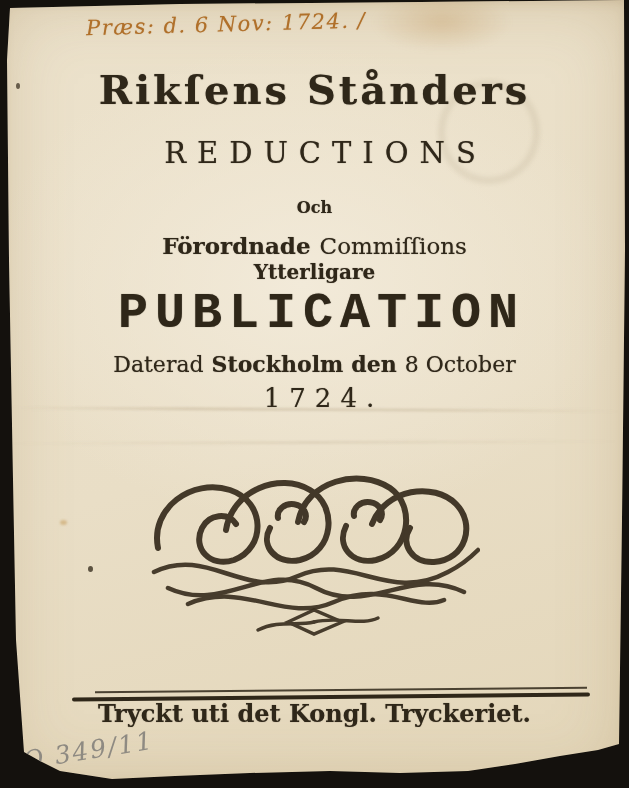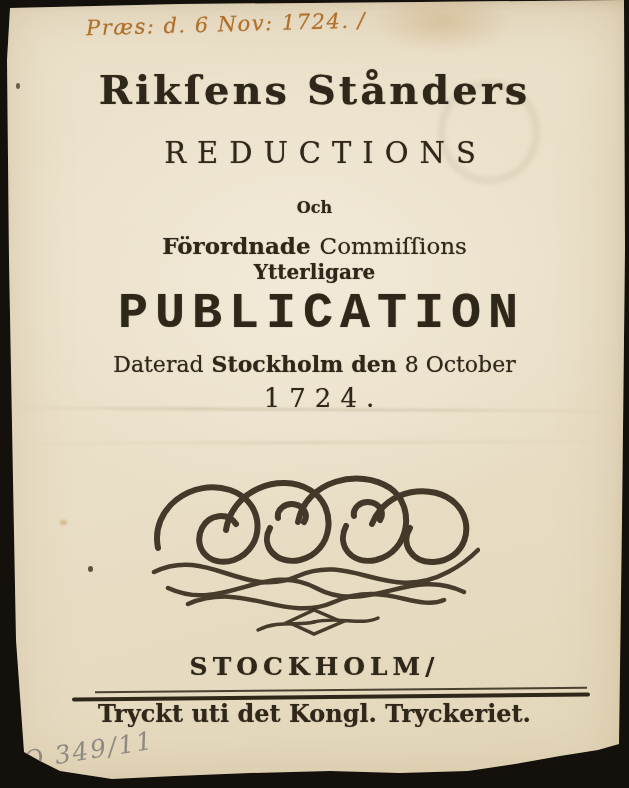--- a/index.html
+++ b/index.html
@@ -126,20 +126,19 @@
       <path d="M20,128 C76,154 116,100 168,128 C220,156 262,106 316,132"></path>
       <path d="M40,144 C96,120 136,164 186,142 C236,120 268,152 296,140"></path>
     </g>
     <g stroke-width="3.5" opacity="0.9">
       <path d="M140,162 L166,150 L194,162 L166,174 Z"></path>
       <path d="M110,170 C130,160 150,166 166,162"></path>
       <path d="M166,162 C190,156 214,166 230,158"></path>
     </g>
   </svg>
 
-  <div class="line ink fx l-city">STOCKHOLM/</div>
   <div class="rule rule-thin"></div>
   <div class="rule rule-thick"></div>
   <div class="line ink fx l-imprint">Tryckt uti det Kongl. Tryckeriet.</div>
 
   <div class="pencil-note">Q 349/11</div>
 
 </div>
 
 </body></html>

